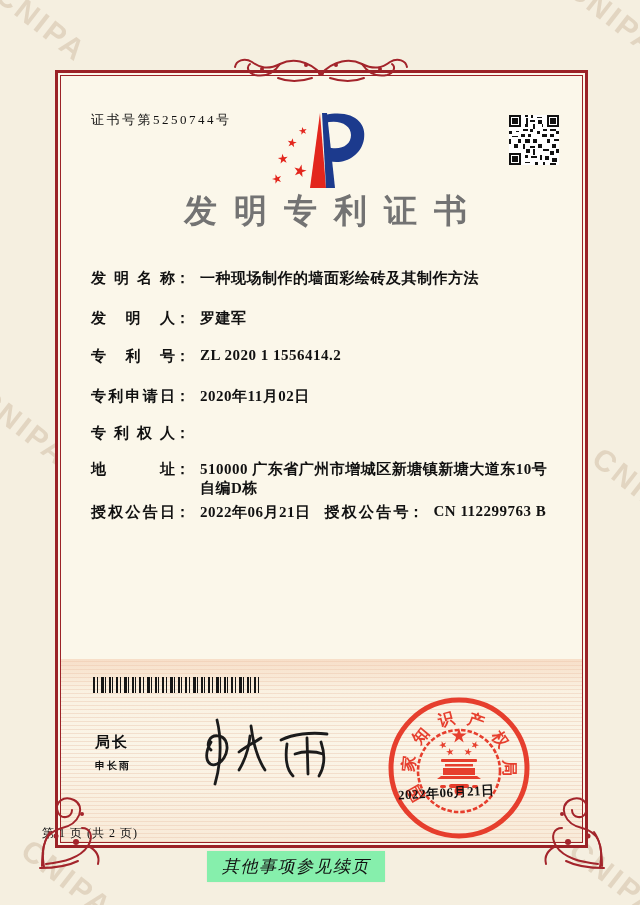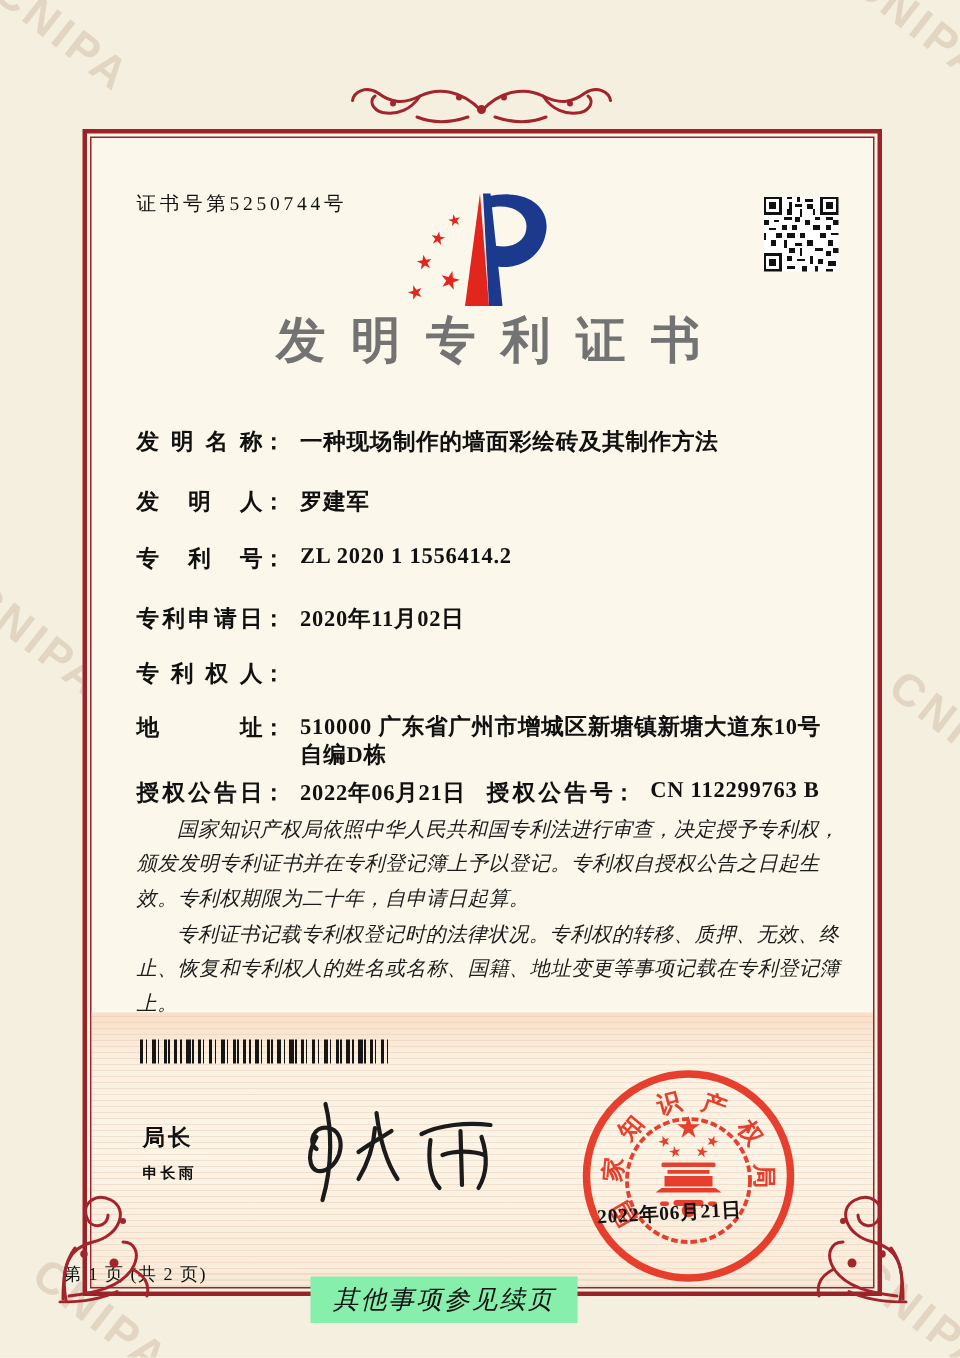--- a/index.html
+++ b/index.html
@@ -12,21 +12,21 @@
   
   .wm{
     position:absolute;font-family:"Liberation Sans","DejaVu Sans",sans-serif;
     font-weight:bold;font-size:30px;letter-spacing:3px;
     color:rgba(186,160,126,0.32);transform:rotate(38deg);
     white-space:nowrap;pointer-events:none;z-index:1;
   }
   
   .frame{
     position:absolute;left:55px;top:70px;width:527px;height:772px;
-    border:3px solid #9b2227;background:#fbf7ea;z-index:2;margin-top:16px;
+    border:3px solid #9b2227;background:#fbf7ea;z-index:2;
   }
   .frame::before{
     content:"";position:absolute;inset:2px;border:1px solid #9b2227;pointer-events:none;
   }
   
   .waves{
     position:absolute;left:3px;right:3px;top:586px;bottom:3px;
     background:
       linear-gradient(180deg, rgba(244,203,173,0.55) 0%, rgba(247,226,204,0.28) 18%,
                       rgba(249,234,218,0.16) 50%, rgba(245,214,188,0.38) 100%),
@@ -245,24 +245,20 @@
         <span class="fcolon">：</span>
       <span class="fvalue">2022年06月21日</span>
       <span class="pair2">
         <span class="flabel">授权公告号</span>
           <span class="fcolon">：</span>
         <span class="fvalue">CN 112299763 B</span>
       </span>
     </div>
   </div>
 
-  <div class="legal">
-    <p>国家知识产权局依照中华人民共和国专利法进行审查，决定授予专利权，颁发发明专利证书并在专利登记簿上予以登记。专利权自授权公告之日起生效。专利权期限为二十年，自申请日起算。</p>
-    <p>专利证书记载专利权登记时的法律状况。专利权的转移、质押、无效、终止、恢复和专利权人的姓名或名称、国籍、地址变更等事项记载在专利登记簿上。</p>
-  </div>
 
   <div class="barcode"></div>
 
   <div class="director-title">局长</div>
   <div class="director-name">申长雨</div>
 
   <svg class="signature" width="150" height="80" viewBox="0 0 150 78">
     <g fill="none" stroke="#1b1b1b" stroke-width="2.8" stroke-linecap="round">
       <path d="M16,30 C8,44 12,56 22,52 C34,47 36,26 24,24 C14,22 10,34 16,38"></path>
       <path d="M22,8 C26,24 27,48 20,72"></path>

